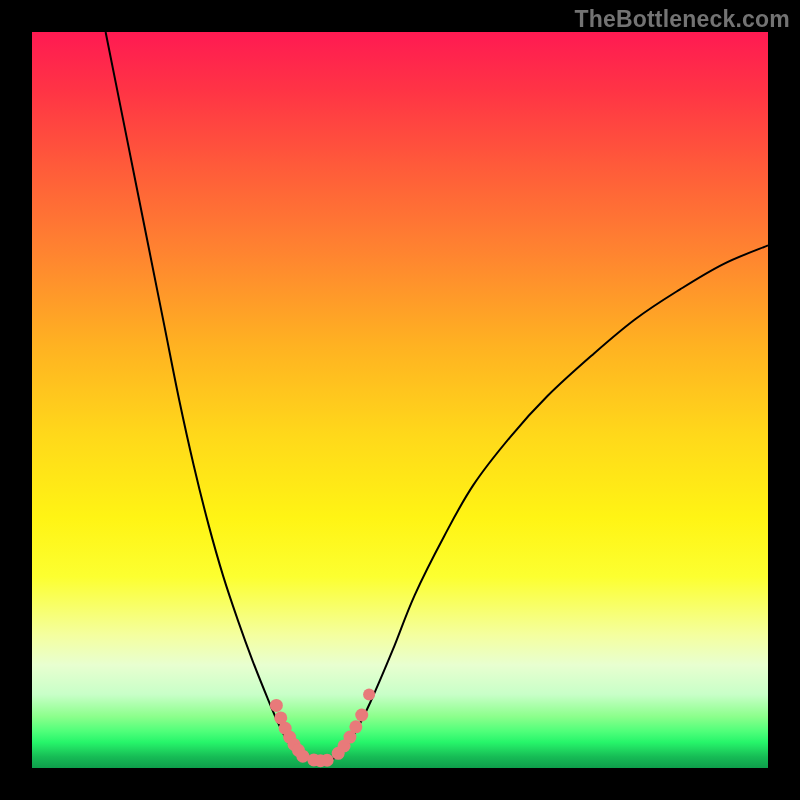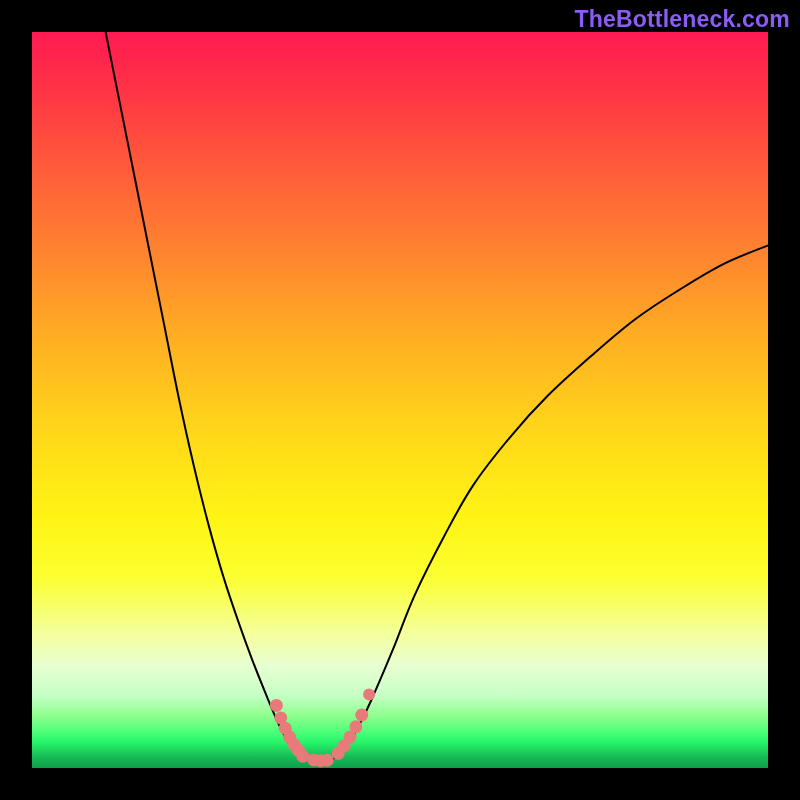--- a/index.html
+++ b/index.html
@@ -35,21 +35,21 @@
       #16bb55 98.5%,
       #0e9e4b 100%);
   }
   .watermark {
     position: absolute;
     top: 6px;
     right: 10px;
     font-family: Arial, Helvetica, sans-serif;
     font-size: 23px;
     font-weight: bold;
-    color: #8b5cf6;
+    color: #737373;
     letter-spacing: 0.2px;
   }
   svg.curves {
     position: absolute;
     left: 0; top: 0;
     width: 736px; height: 736px;
     overflow: visible;
   }
   .curve {
     fill: none;

